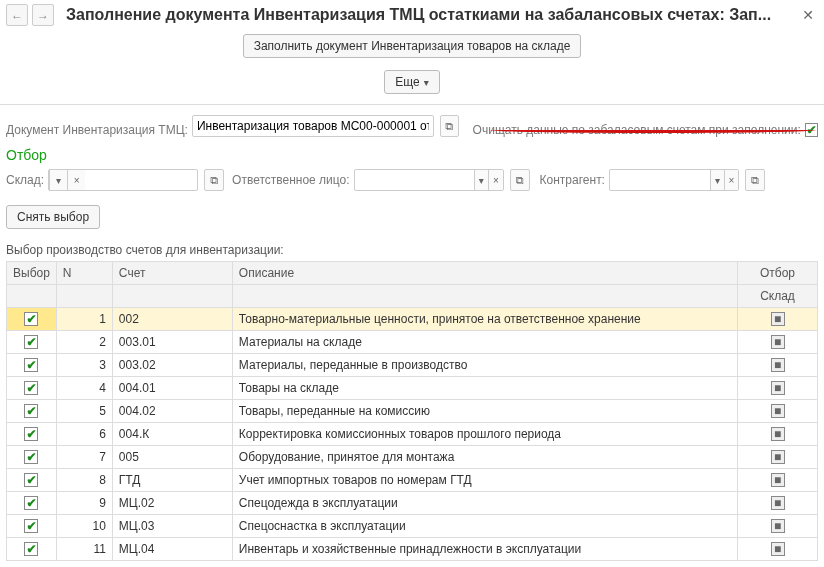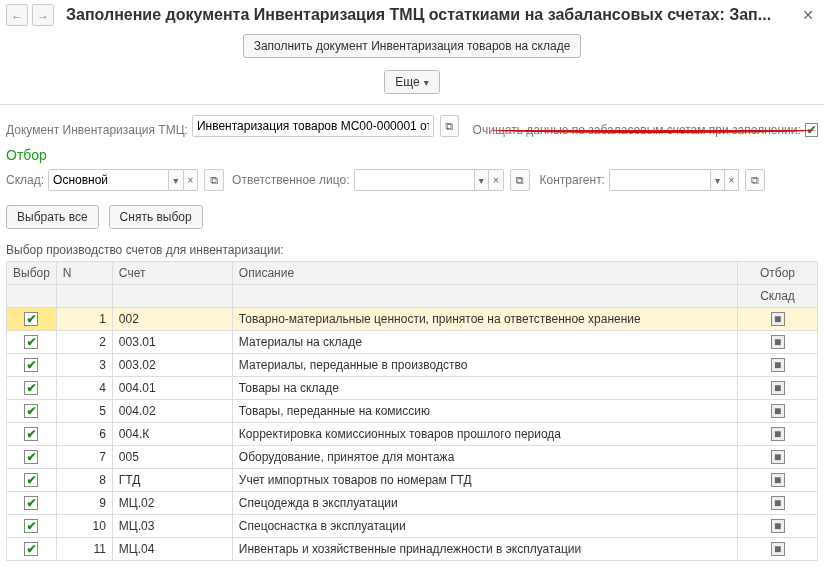--- a/index.html
+++ b/index.html
@@ -212,21 +212,20 @@
 
   <span class="lbl" style="margin-left:10px;">Очищать данные по забаласовым счетам при заполнении:</span>
   <span class="chk">✔</span>
   <div class="underline-annot" style="left:490px; right:8px; top:22px;"></div>
 </div>
 
 <div class="section-title">Отбор</div>
 <div class="filter-row">
   <span class="lbl">Склад:</span>
   <div class="field-group" style="width:150px;">
-    <input class="field-input" style="width: 100%;" value="Основной">
     <div class="field-btn">▾</div>
     <div class="field-btn">×</div>
   </div>
   <div class="ext-btn">⧉</div>
 
   <span class="lbl" style="margin-left:4px;">Ответственное лицо:</span>
   <div class="field-group" style="width:150px;">
     <input class="field-input" style="width: 100%;" value="">
     <div class="field-btn">▾</div>
     <div class="field-btn">×</div>
@@ -236,21 +235,20 @@
   <span class="lbl" style="margin-left:6px;">Контрагент:</span>
   <div class="field-group" style="width:130px;">
     <input class="field-input" style="width: 100%;" value="">
     <div class="field-btn">▾</div>
     <div class="field-btn">×</div>
   </div>
   <div class="ext-btn">⧉</div>
 </div>
 
 <div class="sel-row">
-  <div class="btn">Выбрать все</div>
   <div class="btn">Снять выбор</div>
 </div>
 
 <div class="table-caption">Выбор производство счетов для инвентаризации:</div>
 
 <table class="grid">
   <thead>
     <tr>
       <th class="col-vybor">Выбор</th>
       <th class="col-n">N</th>

